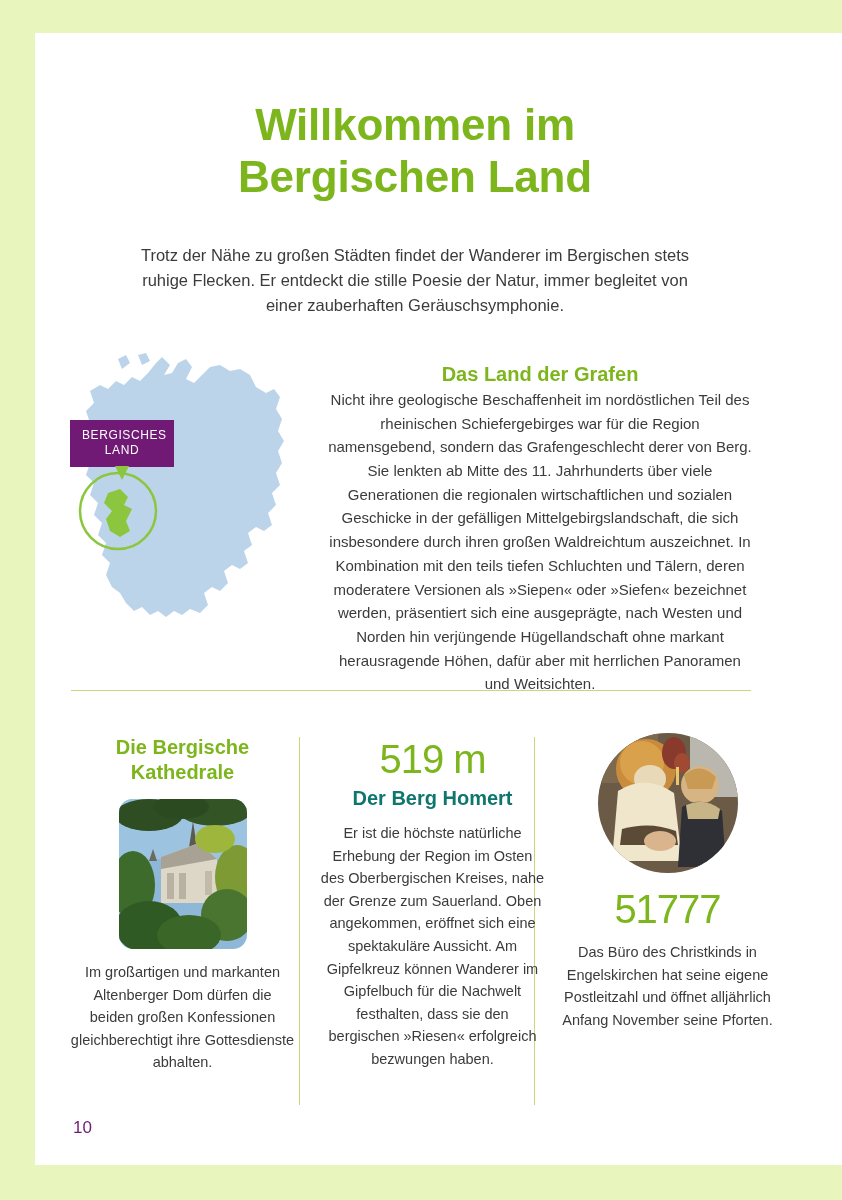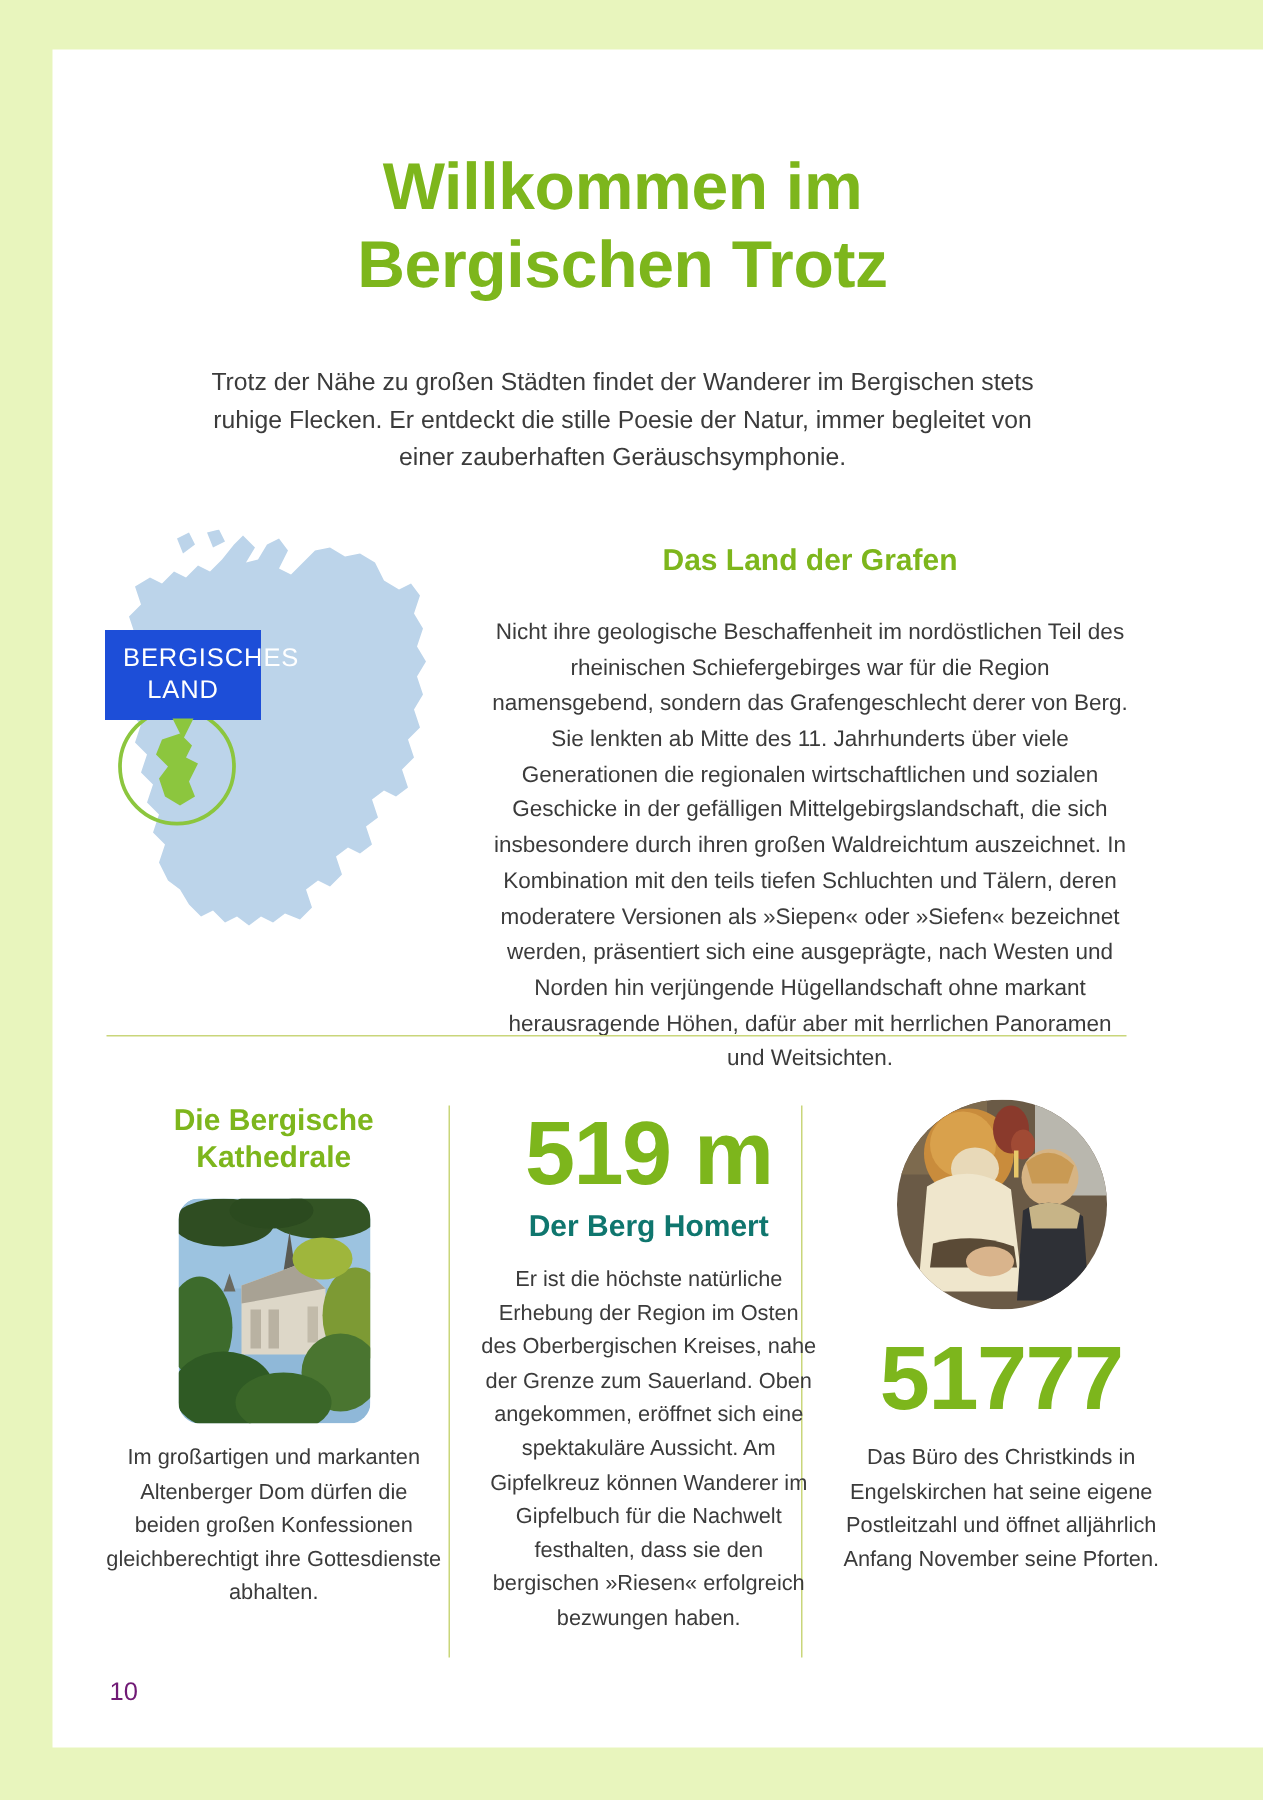--- a/index.html
+++ b/index.html
@@ -72,23 +72,23 @@
   }
   .map-svg {
     position: absolute;
     left: 0;
     top: 0;
   }
   .map-badge {
     position: absolute;
     left: 10px;
     top: 67px;
-    background: #1d4ed8;
+    background: #701a75;
     color: #ffffff;
-    font-size: 17px;
+    font-size: 12px;
     letter-spacing: 0.6px;
     line-height: 1.25;
     padding: 8px 12px 9px 12px;
     text-align: center;
     width: 80px;
   }
   .map-badge .badge-pointer {
     position: absolute;
     left: 50%;
     bottom: -13px;
@@ -102,21 +102,21 @@
 
   
   .grafen {
     position: absolute;
     left: 290px;
     top: 40px;
     width: 430px;
     text-align: center;
   }
   .grafen h2 {
-    margin: 0 0 24px 0;
+    margin: 0 0 2px 0;
     color: #7db61c;
     font-size: 20px;
     font-weight: bold;
   }
   .grafen p {
     margin: 0;
     color: #3b3b3b;
     font-size: 15px;
     line-height: 1.58;
   }
@@ -162,22 +162,22 @@
     margin: 0;
     color: #7db61c;
     font-size: 20px;
     font-weight: bold;
     line-height: 1.25;
     padding-top: 12px;
   }
   .big-number {
     margin: 0;
     color: #7db61c;
-    font-size: 60px;
-    font-weight: bold;
+    font-size: 40px;
+    font-weight: normal;
     line-height: 1.0;
     padding-top: 16px;
     letter-spacing: -1px;
   }
   .num-label {
     margin: 0;
     color: #0f766e;
     font-size: 20px;
     font-weight: bold;
     padding-top: 8px;
@@ -219,21 +219,21 @@
   }
 </style>
 </head>
 <body>
 
 <div class="page">
 
   <div class="header">
     <h1 class="main-title">
       <span>Willkommen im</span><br>
-      <span>Bergischen Trotz</span>
+      <span>Bergischen Land</span>
     </h1>
     <p class="intro">Trotz der Nähe zu großen Städten findet der Wanderer im Bergischen stets ruhige Flecken. Er entdeckt die stille Poesie der Natur, immer begleitet von einer zauberhaften Geräuschsymphonie.</p>
   </div>
 
   <div class="feature">
 
     <div class="map-wrap">
       <svg class="map-svg" width="240" height="330" viewBox="0 0 240 330">
         <path fill="#bcd4ea" d="
           M96 10 L102 4 L110 12 L104 22 L112 20 L118 10 L126 6 L132 14

